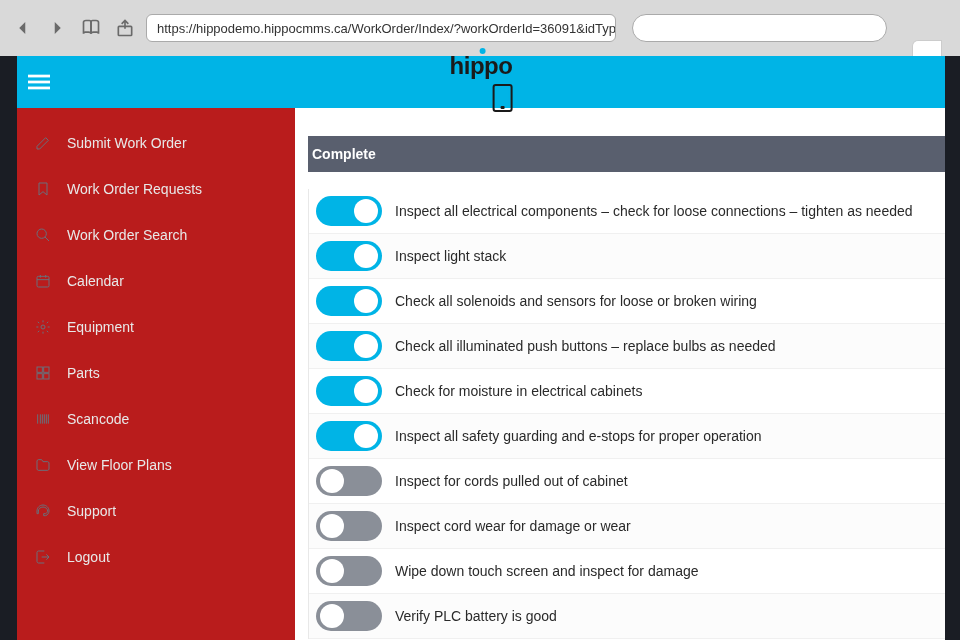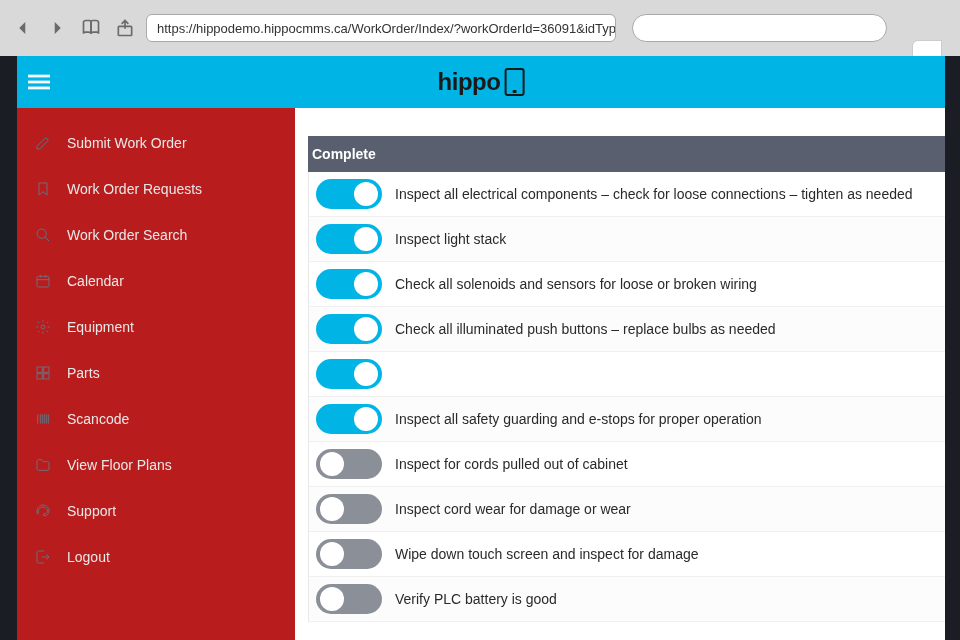--- a/index.html
+++ b/index.html
@@ -87,20 +87,21 @@
       height: 22px;
       fill: #fff;
     }
     .brand {
       position: absolute;
       left: 50%;
       transform: translateX(-50%);
       display: flex;
       align-items: flex-end;
       gap: 4px;
+      flex-direction: column;
     }
     .brand-text {
       color: #1a1a1a;
       font-weight: 600;
       font-size: 24px;
       letter-spacing: -0.5px;
     }
     .brand-dot {
       width: 6px;
       height: 6px;
@@ -246,20 +247,21 @@
     }
     .toggle.off .toggle-knob {
       left: 4px;
     }
     .name-cell {
       flex: 1;
       padding-left: 6px;
     }
     #task-rows {
       border-left: 1px solid #e8e8e8;
+      margin-top: 17px;
     }
   </style>
 </head>
 <body>
 
 <div class="browser-chrome">
   <div class="browser-btn">
     <svg viewBox="0 0 24 24" width="18" height="18">
         <path d="M15 4 L7 12 L15 20" fill="#6a6a6a"></path>
       </svg>
@@ -432,20 +434,21 @@
               </div>
             </div>
             <div class="name-cell">Check all illuminated push buttons – replace bulbs as needed</div>
           </div>
           <div class="table-row">
             <div class="toggle-cell">
               <div class="toggle on">
                 <div class="toggle-knob"></div>
               </div>
             </div>
+            <div class="name-cell">Check for moisture in electrical cabinets</div>
           </div>
           <div class="table-row">
             <div class="toggle-cell">
               <div class="toggle on">
                 <div class="toggle-knob"></div>
               </div>
             </div>
             <div class="name-cell">Inspect all safety guarding and e-stops for proper operation</div>
           </div>
           <div class="table-row">

